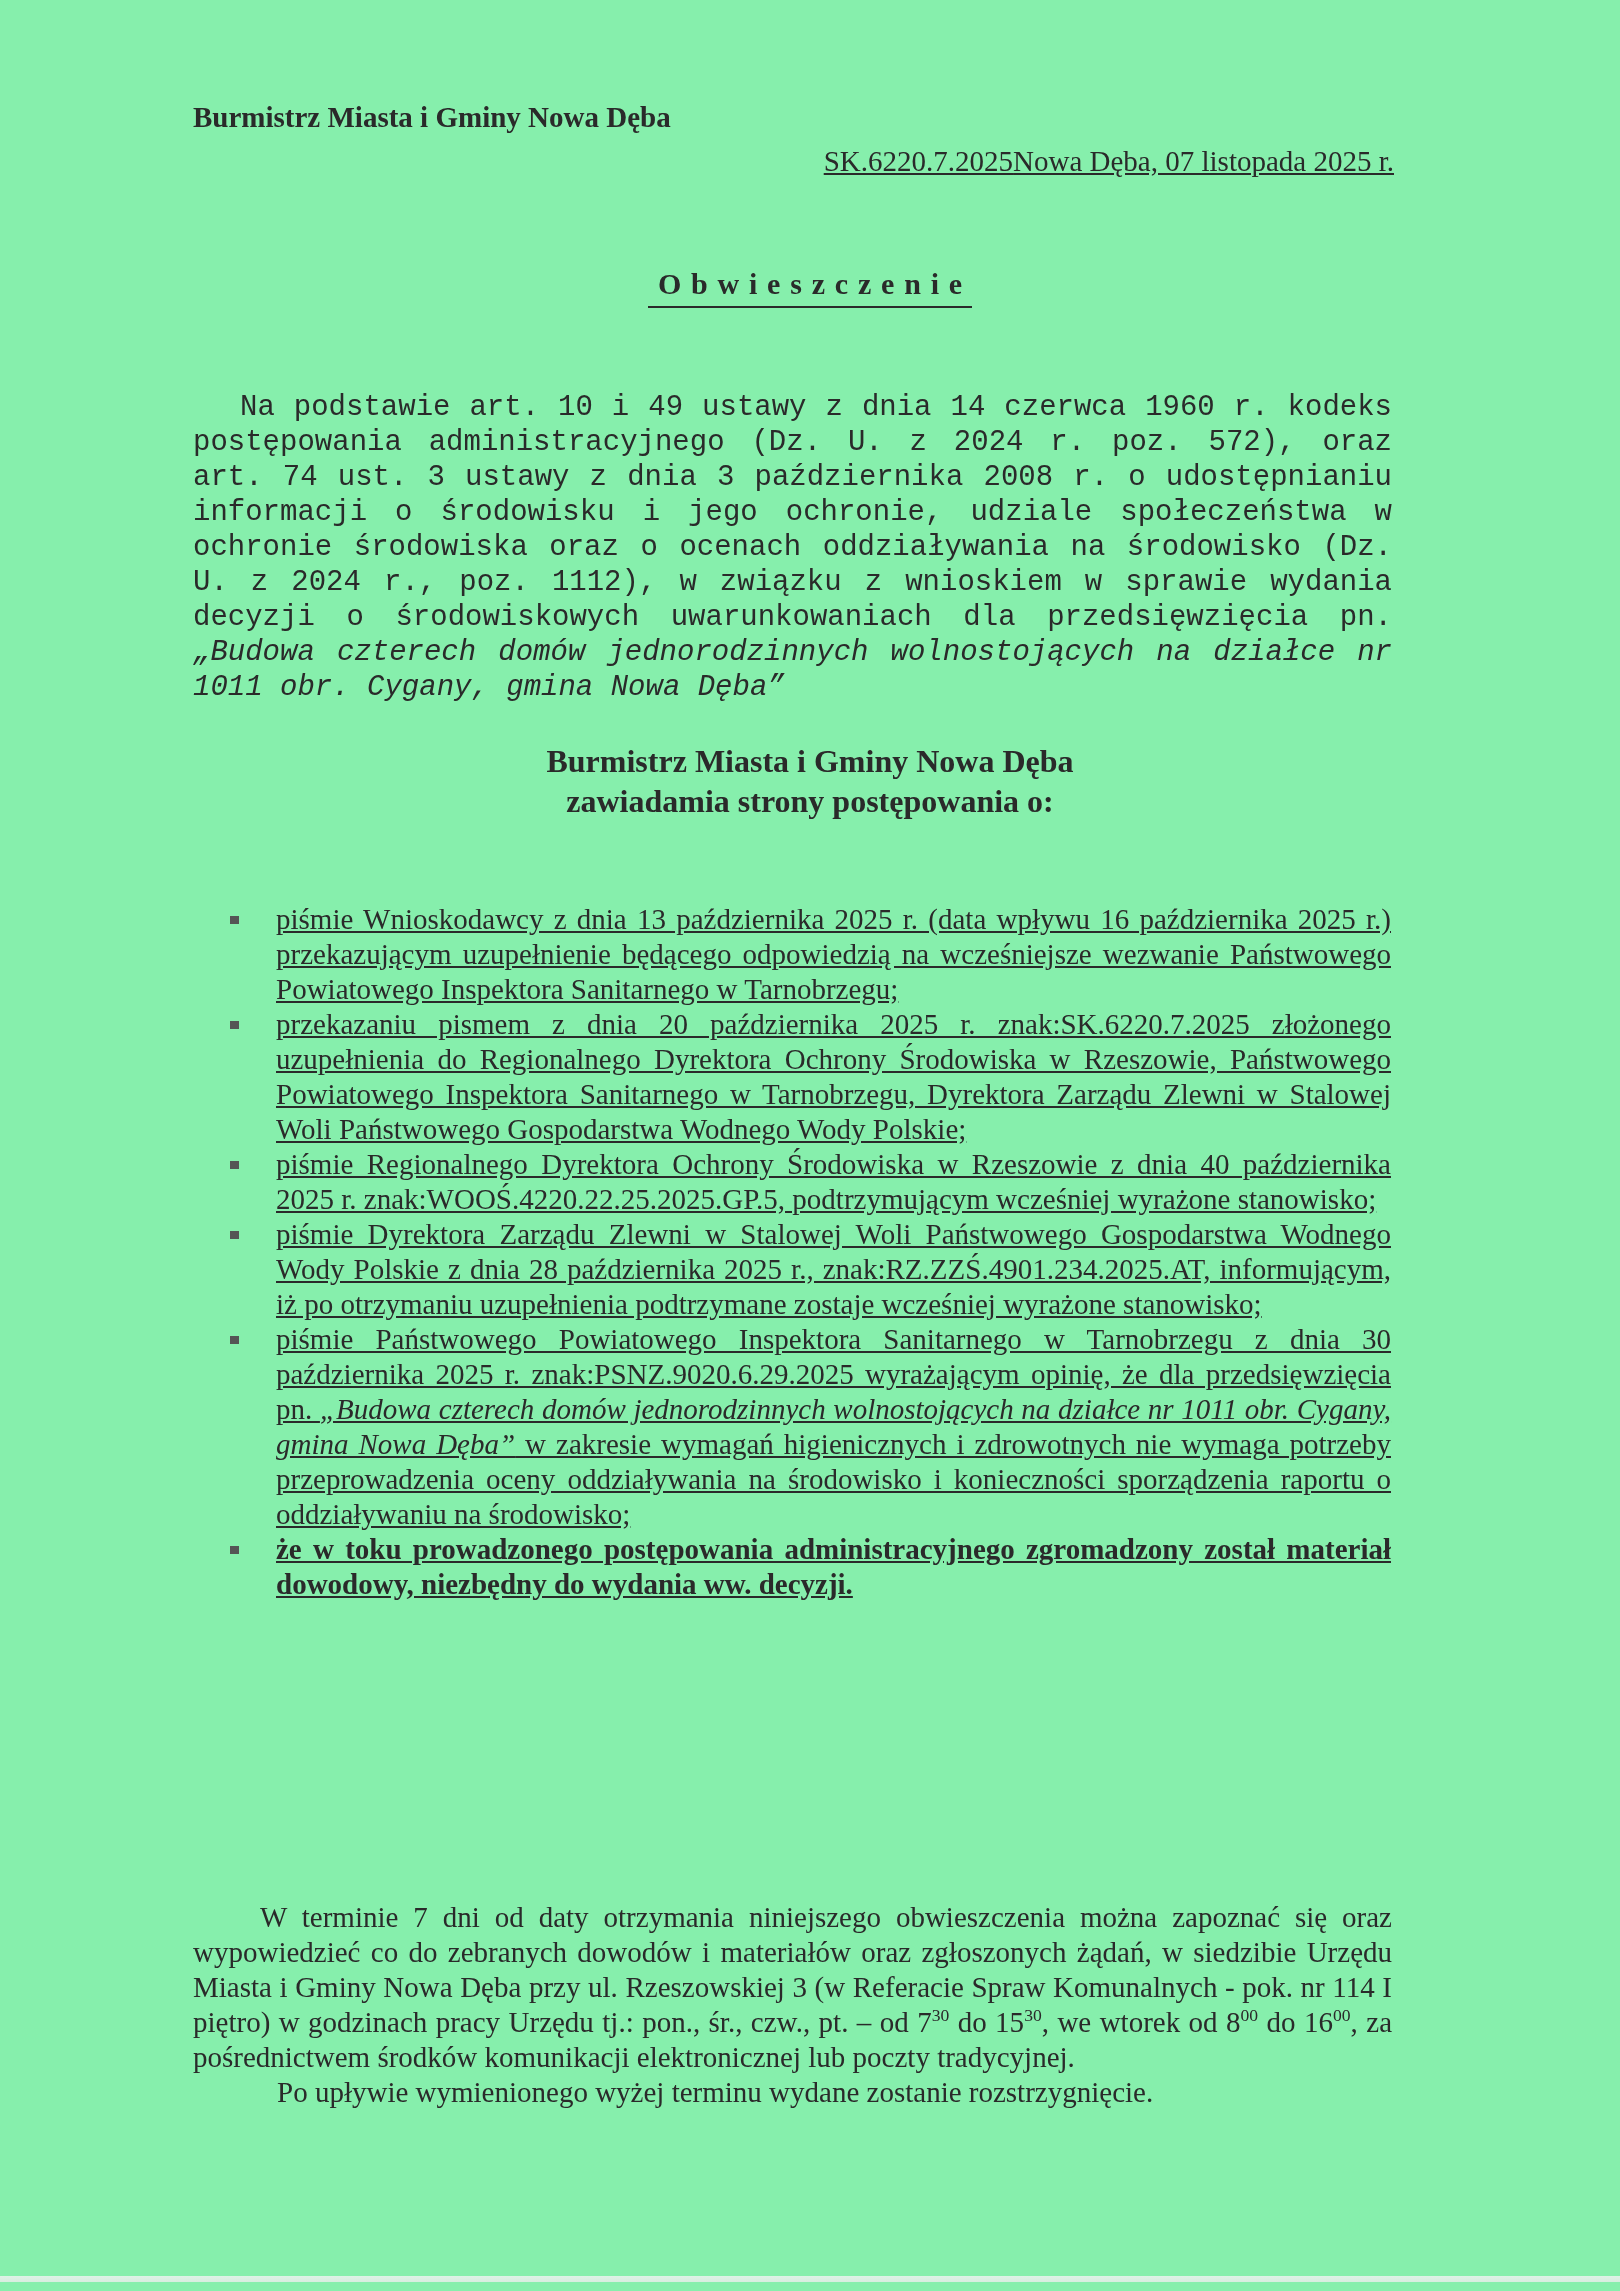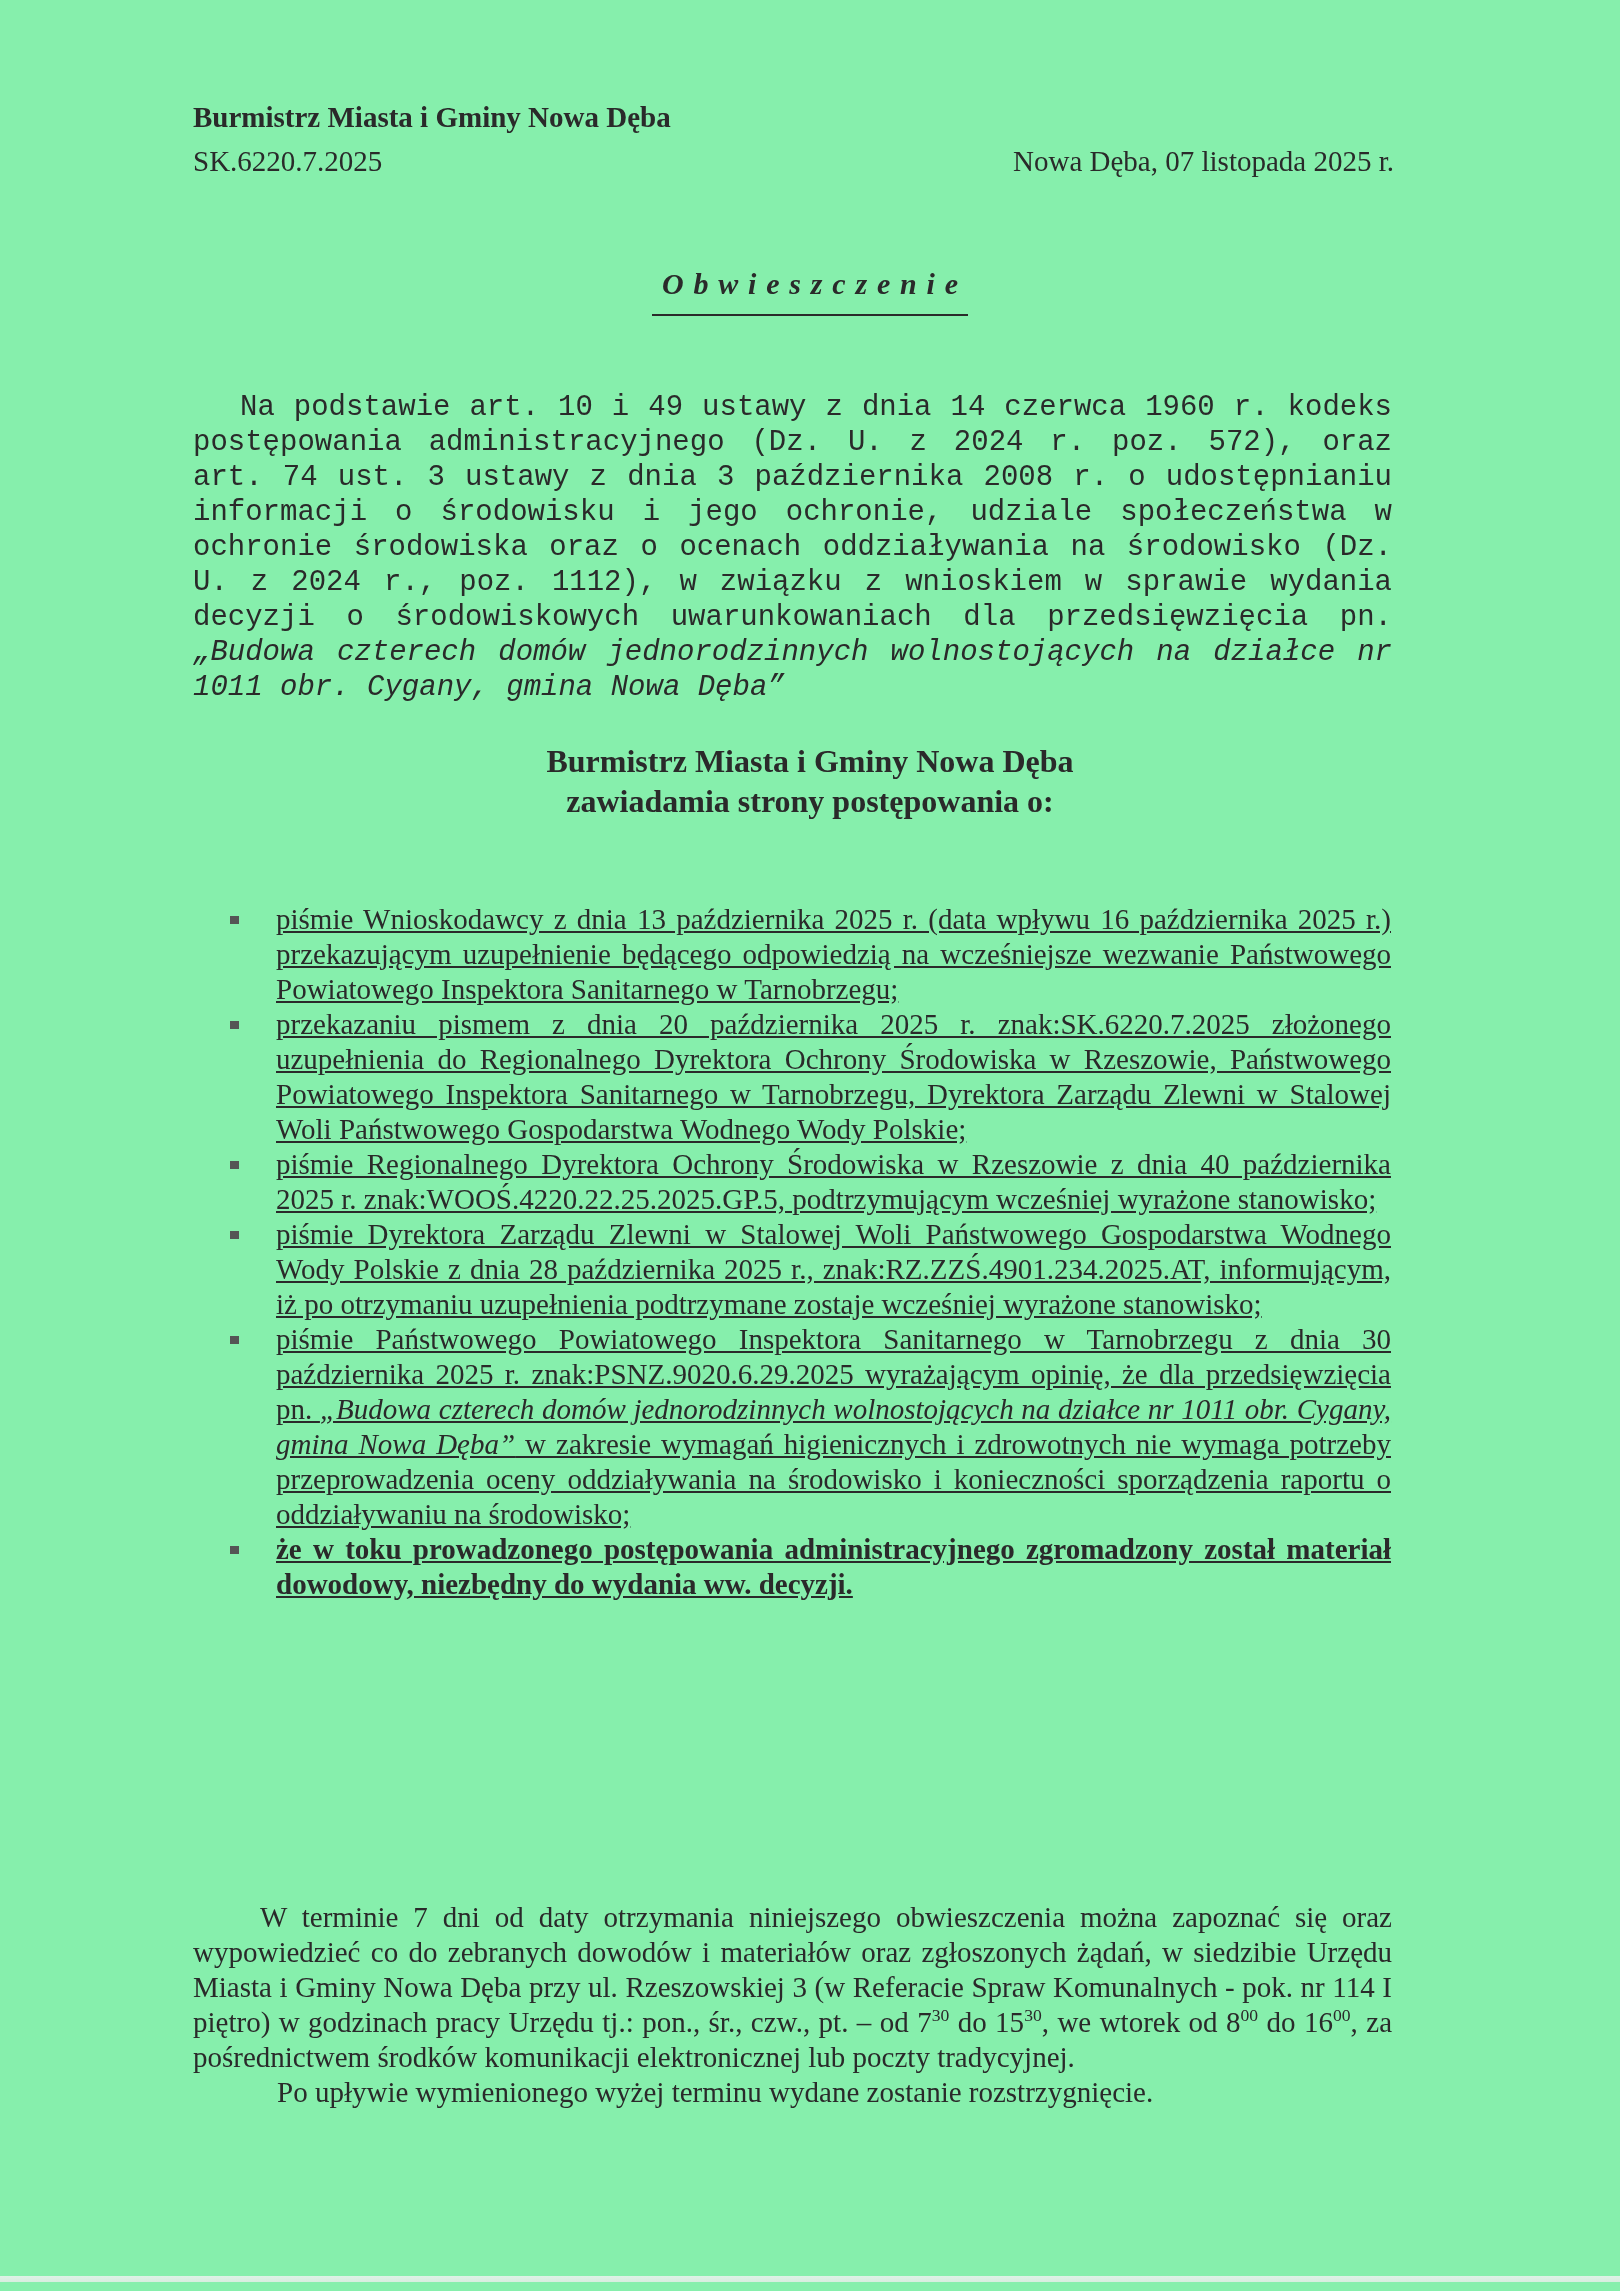--- a/index.html
+++ b/index.html
@@ -28,37 +28,37 @@
       width: 1201px;
       font-size: 29px;
       line-height: 44px;
     }
     .header .authority {
       font-weight: bold;
       display: block;
     }
     .header .row {
       display: flex;
-      justify-content: space-between;
+      justify-content: flex-end;
+      text-decoration: underline;
     }
     .title {
       position: absolute;
       left: 0;
       width: 1620px;
       top: 267px;
       text-align: center;
       font-size: 30px;
       font-weight: bold;
       letter-spacing: 9.8px;
     }
     .title span {
       border-bottom: 2.9px solid #2a2a2a;
-      padding-bottom: 14px;
+      padding-bottom: 6px;
       padding-left: 9.8px;
-      font-style: italic;
     }
     .intro {
       position: absolute;
       left: 193px;
       top: 390px;
       width: 1199px;
       font-size: 29px;
       line-height: 35px;
       text-align: justify;
       text-indent: 47px;

